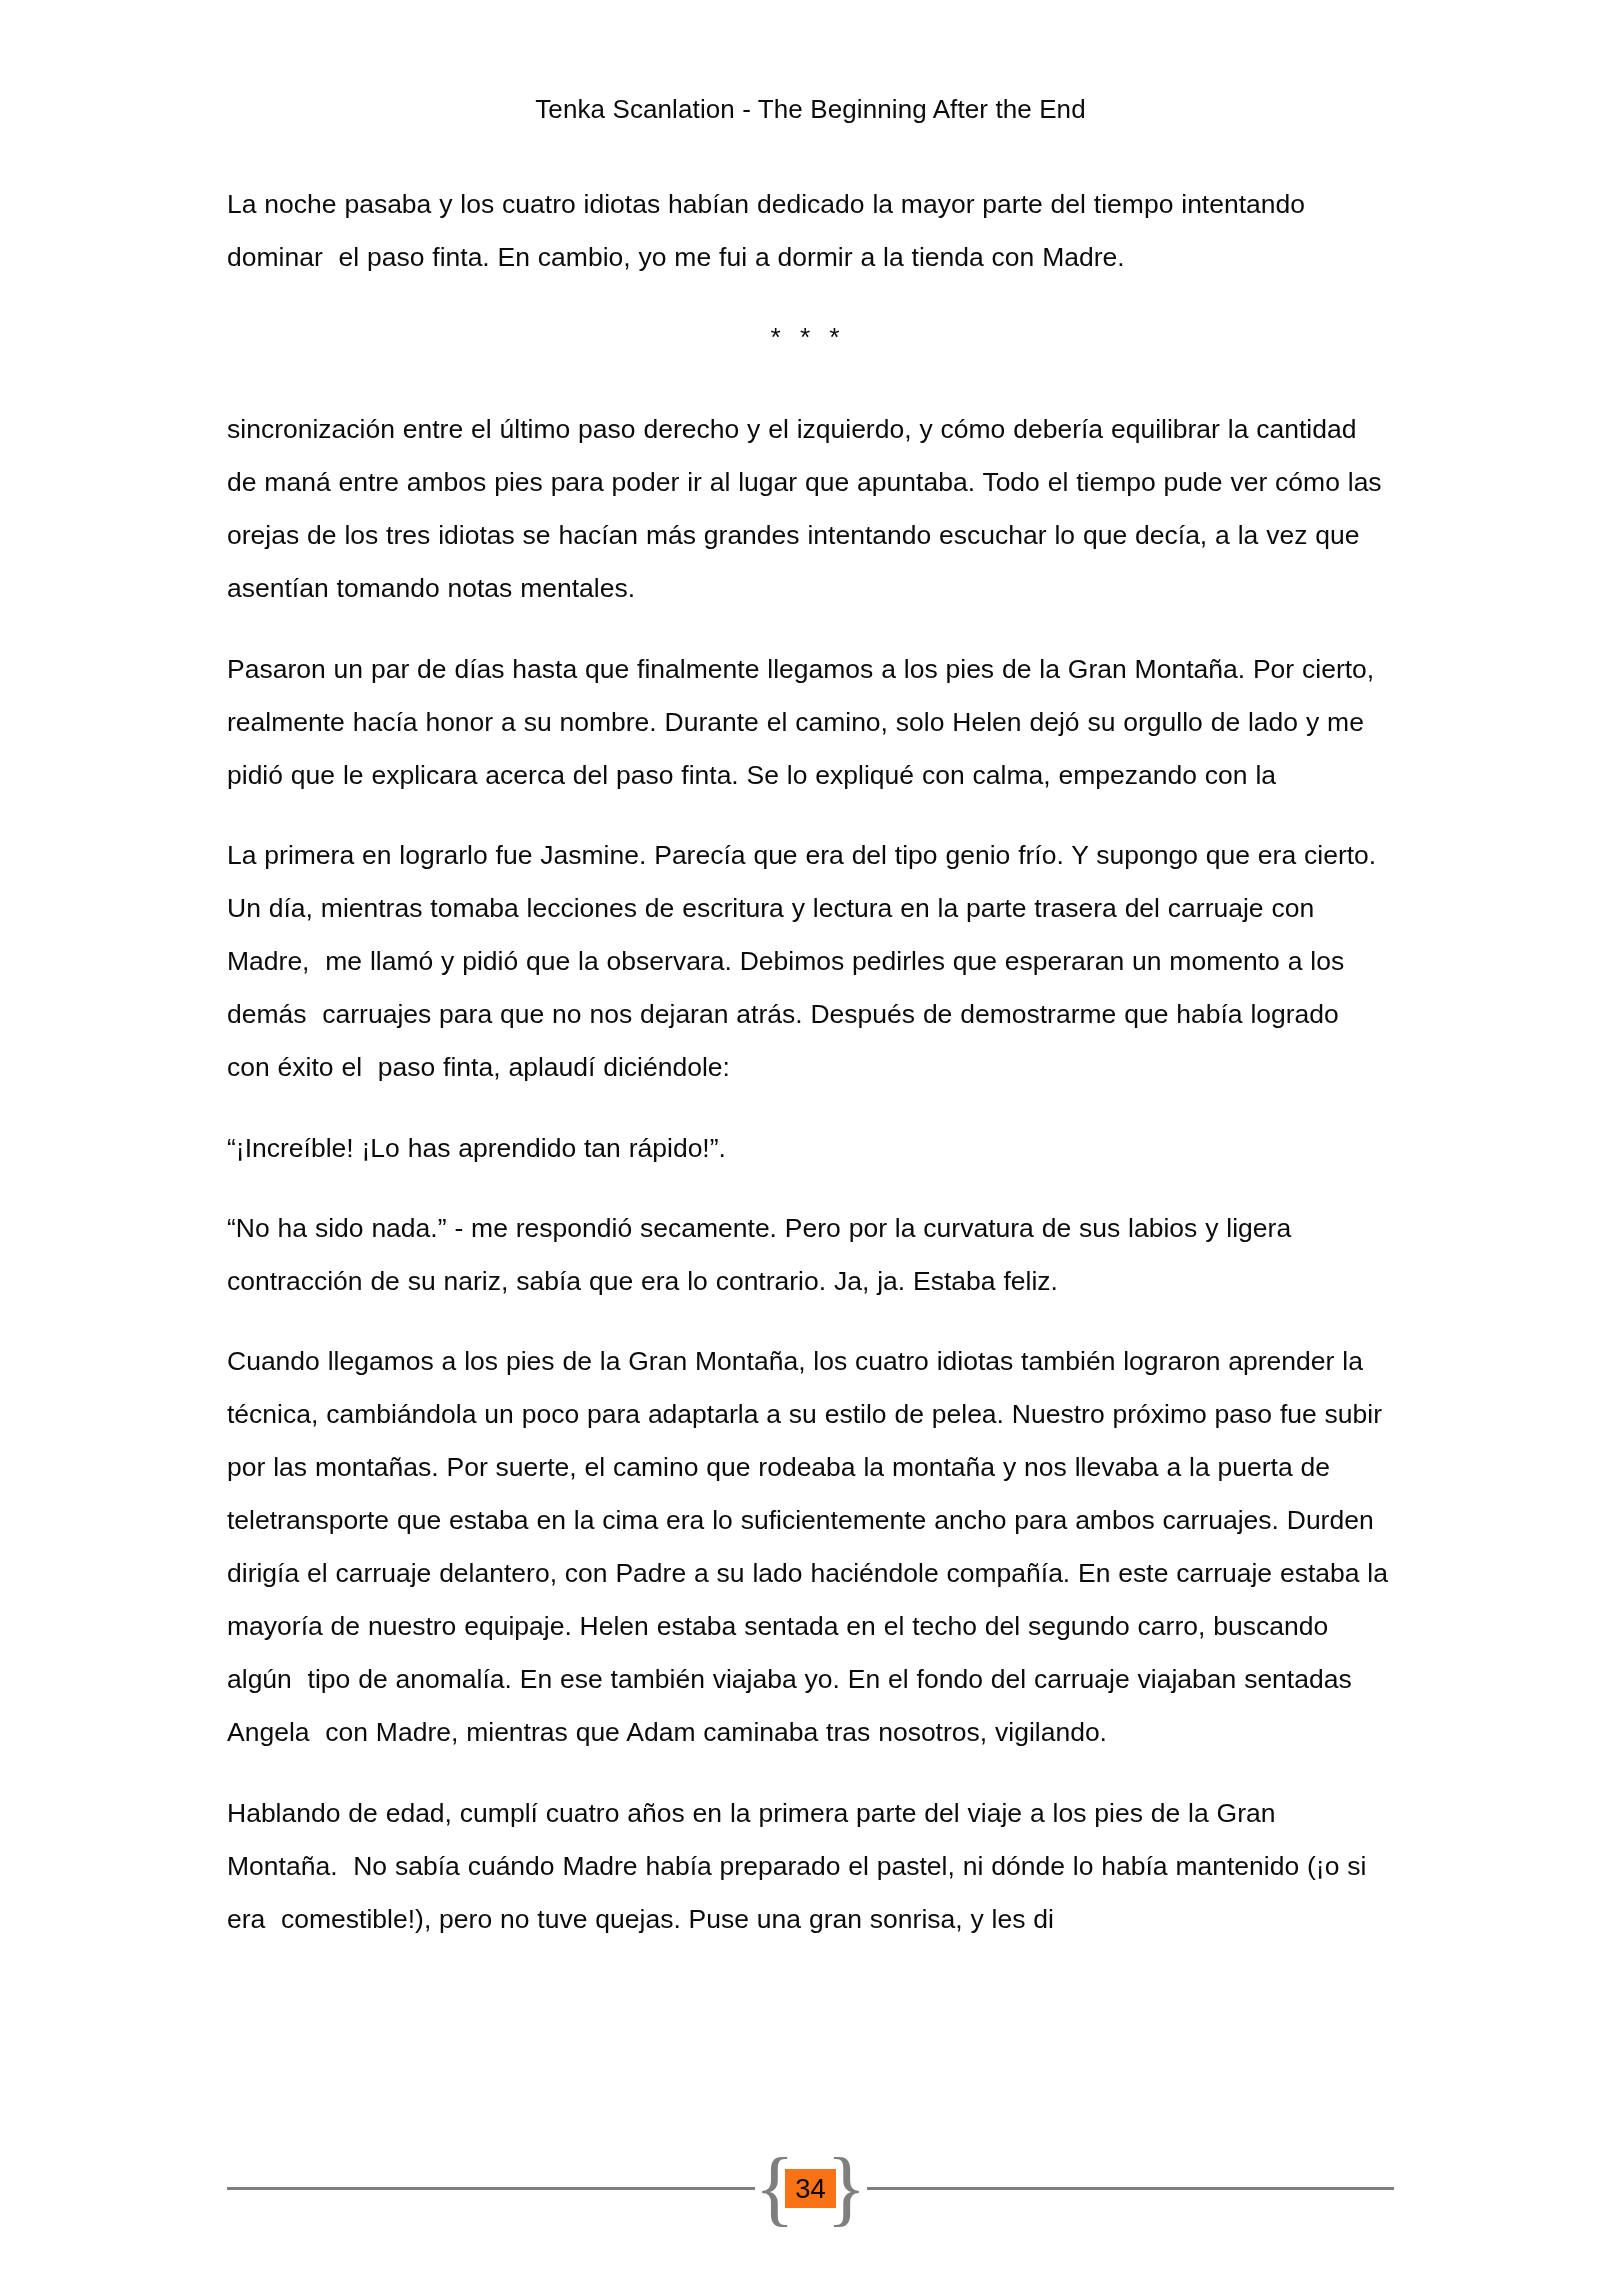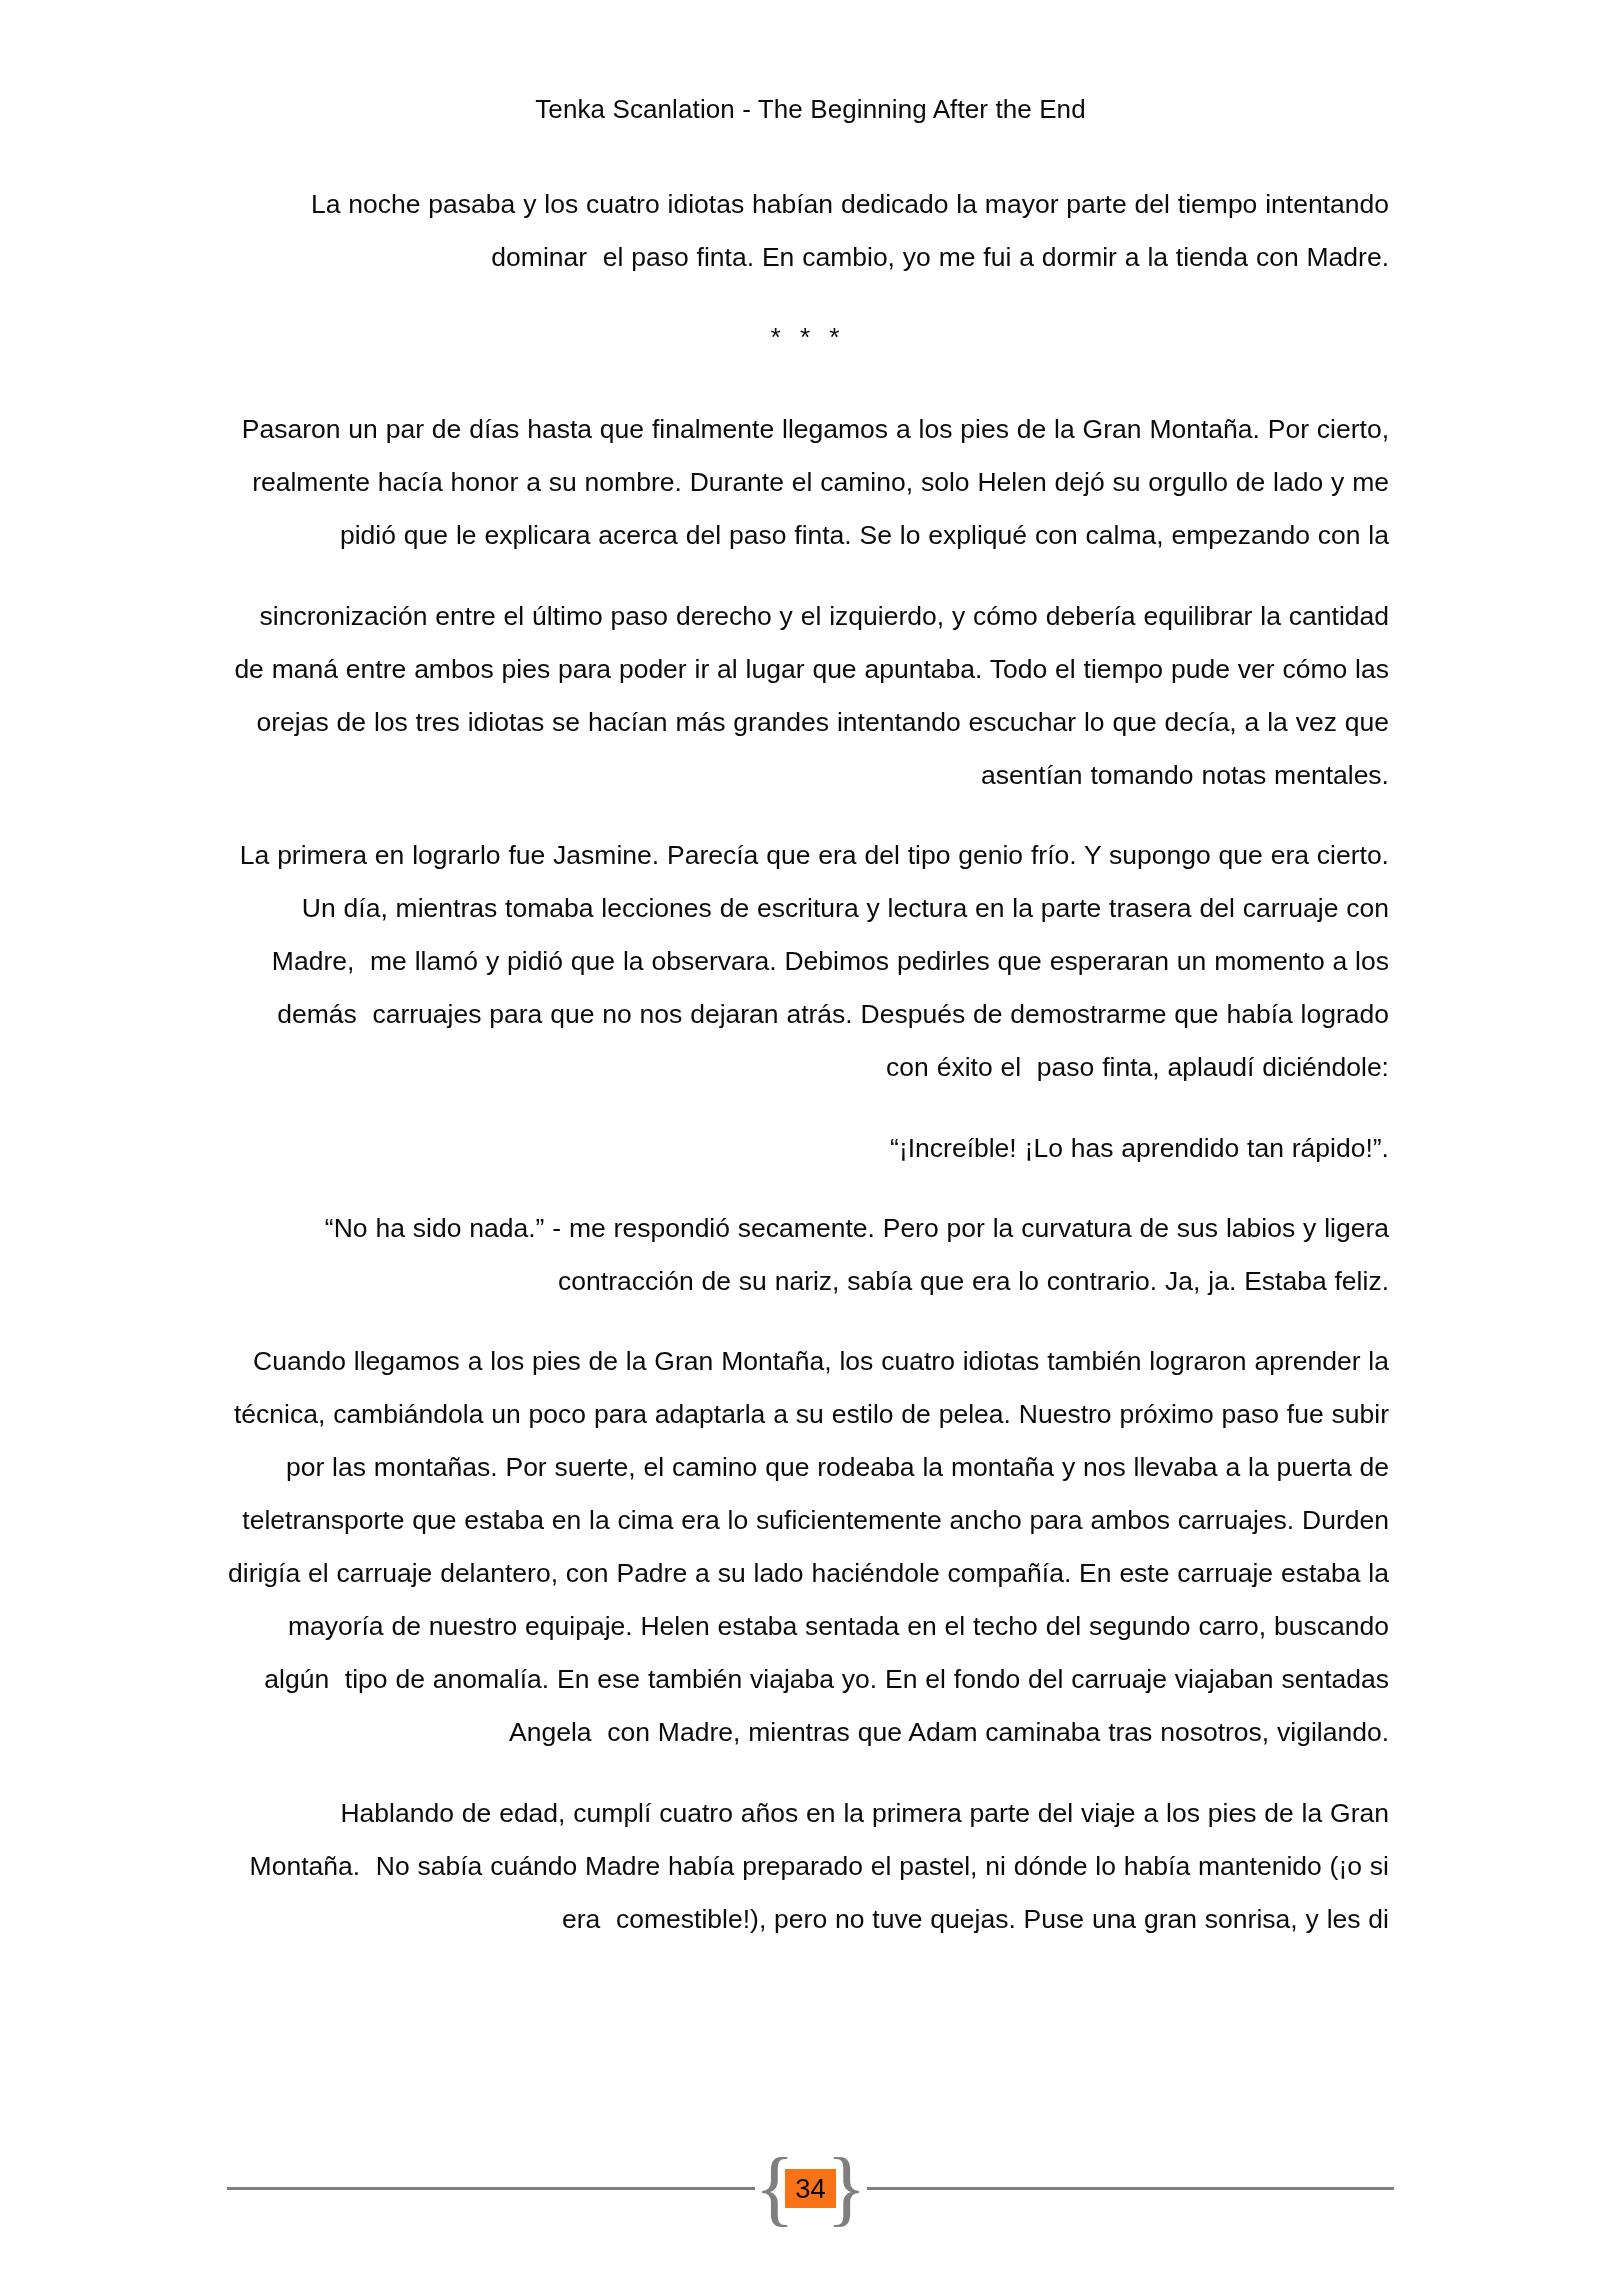--- a/index.html
+++ b/index.html
@@ -39,21 +39,21 @@
     position: absolute;
     top: 178px;
     left: 227px;
     width: 1162px;
   }
   .para {
     font-size: 26.5px;
     line-height: 53px;
     margin: 0 0 27.4px 0;
     color: #0b0b0b;
-    text-align: right;
+    text-align: left;
     word-spacing: 0.5px;
     white-space: pre-wrap;
   }
   .scene-break {
     font-size: 26.5px;
     line-height: 53px;
     margin: 21.6px 0 39px 0;
     text-align: center;
     letter-spacing: 5.9px;
     color: #0b0b0b;
@@ -121,22 +121,22 @@
   <div class="page-header">
     <span>Tenka Scanlation - The Beginning After the End</span>
   </div>
 
   <div class="content">
 
     <p class="para">La noche pasaba y los cuatro idiotas habían dedicado la mayor parte del tiempo intentando dominar  el paso finta. En cambio, yo me fui a dormir a la tienda con Madre.</p>
 
     <div class="scene-break">* * *</div>
 
+    <p class="para">sincronización entre el último paso derecho y el izquierdo, y cómo debería equilibrar la cantidad  de maná entre ambos pies para poder ir al lugar que apuntaba. Todo el tiempo pude ver cómo las  orejas de los tres idiotas se hacían más grandes intentando escuchar lo que decía, a la vez que  asentían tomando notas mentales.</p>
     <p class="para">Pasaron un par de días hasta que finalmente llegamos a los pies de la Gran Montaña. Por cierto,  realmente hacía honor a su nombre. Durante el camino, solo Helen dejó su orgullo de lado y me  pidió que le explicara acerca del paso finta. Se lo expliqué con calma, empezando con la</p>
-    <p class="para">sincronización entre el último paso derecho y el izquierdo, y cómo debería equilibrar la cantidad  de maná entre ambos pies para poder ir al lugar que apuntaba. Todo el tiempo pude ver cómo las  orejas de los tres idiotas se hacían más grandes intentando escuchar lo que decía, a la vez que  asentían tomando notas mentales.</p>
     <p class="para">La primera en lograrlo fue Jasmine. Parecía que era del tipo genio frío. Y supongo que era cierto.  Un día, mientras tomaba lecciones de escritura y lectura en la parte trasera del carruaje con Madre,  me llamó y pidió que la observara. Debimos pedirles que esperaran un momento a los demás  carruajes para que no nos dejaran atrás. Después de demostrarme que había logrado con éxito el  paso finta, aplaudí diciéndole:</p>
     <p class="para">“¡Increíble! ¡Lo has aprendido tan rápido!”.</p>
     <p class="para">“No ha sido nada.” - me respondió secamente. Pero por la curvatura de sus labios y ligera  contracción de su nariz, sabía que era lo contrario. Ja, ja. Estaba feliz.</p>
     <p class="para">Cuando llegamos a los pies de la Gran Montaña, los cuatro idiotas también lograron aprender la  técnica, cambiándola un poco para adaptarla a su estilo de pelea. Nuestro próximo paso fue subir  por las montañas. Por suerte, el camino que rodeaba la montaña y nos llevaba a la puerta de  teletransporte que estaba en la cima era lo suficientemente ancho para ambos carruajes. Durden  dirigía el carruaje delantero, con Padre a su lado haciéndole compañía. En este carruaje estaba la  mayoría de nuestro equipaje. Helen estaba sentada en el techo del segundo carro, buscando algún  tipo de anomalía. En ese también viajaba yo. En el fondo del carruaje viajaban sentadas Angela  con Madre, mientras que Adam caminaba tras nosotros, vigilando.</p>
     <p class="para">Hablando de edad, cumplí cuatro años en la primera parte del viaje a los pies de la Gran Montaña.  No sabía cuándo Madre había preparado el pastel, ni dónde lo había mantenido (¡o si era  comestible!), pero no tuve quejas. Puse una gran sonrisa, y les di</p>
 
   </div>
 
   <div class="page-footer">
     <div class="footer-inner">

